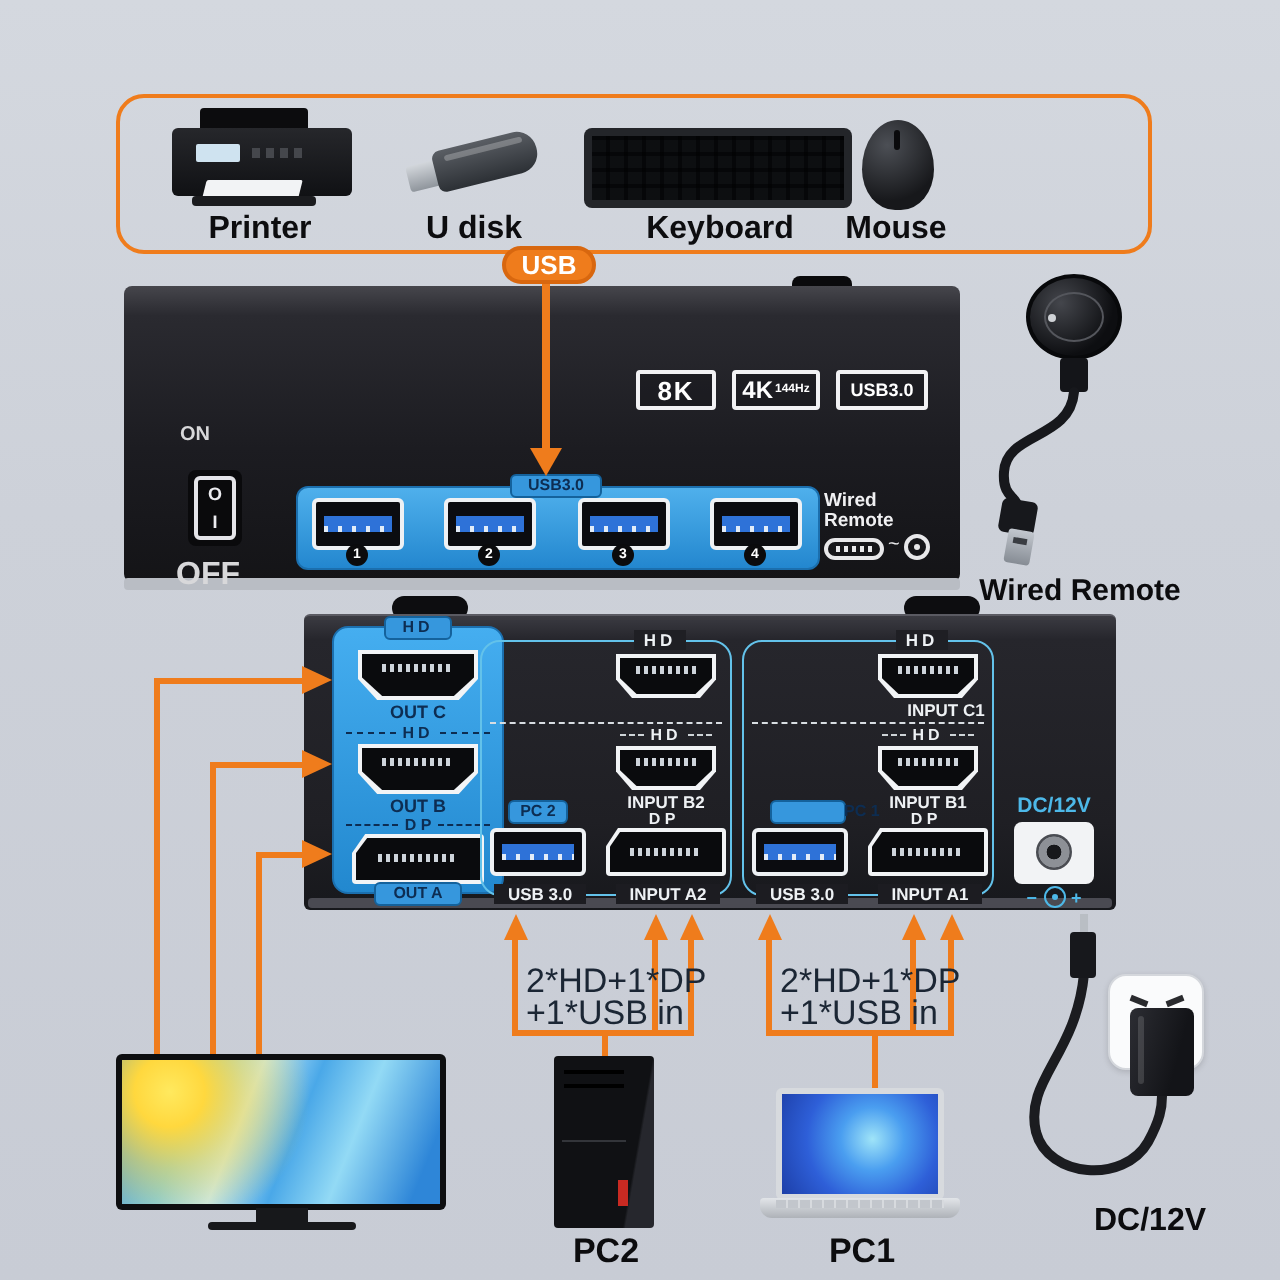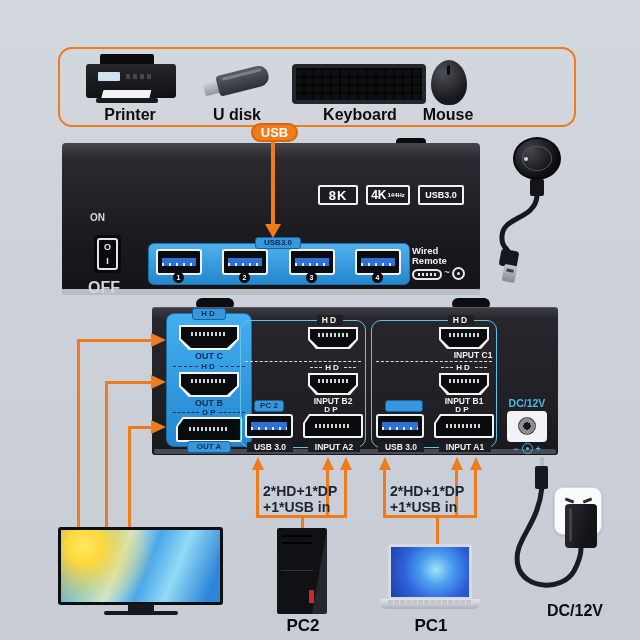--- a/index.html
+++ b/index.html
@@ -23,21 +23,21 @@
   .hdmi{background:#f2f4f6;clip-path:polygon(0 0,100% 0,100% 58%,84% 100%,16% 100%,0 58%);}
   .hdmi .in{position:absolute;left:2px;right:2px;top:2px;bottom:2px;background:#0a0b0d;clip-path:polygon(0 0,100% 0,100% 56%,82% 100%,18% 100%,0 56%);}
   .pins{position:absolute;left:18%;right:18%;top:22%;height:4px;background:repeating-linear-gradient(90deg,#cdd4da 0 2px,transparent 2px 4px);}
   .dp{background:#f2f4f6;clip-path:polygon(0 38%,10% 0,100% 0,100% 100%,0 100%);border-radius:2px;}
   .dp .in{position:absolute;left:2px;right:2px;top:2px;bottom:2px;background:#0a0b0d;clip-path:polygon(0 36%,9% 0,100% 0,100% 100%,0 100%);}
   .dp .pins{top:38%;}
   .usbp{border:2px solid #eef1f4;border-radius:3px;background:#0b0c10;}
   .usbp .tongue{position:absolute;left:4px;right:4px;top:32%;height:36%;background:#2e72d8;
     background-image:repeating-linear-gradient(90deg,rgba(235,242,250,.95) 0 2px,transparent 2px 7px);background-size:100% 3px;background-repeat:no-repeat;background-position:0 100%;}
   .badge{border:2px solid #f2f2f4;border-radius:2px;color:#fff;font-weight:bold;display:flex;align-items:center;justify-content:center;background:rgba(0,0,0,.15);}
-  .note{font-size:14px;font-weight:bold;color:#1b2634;line-height:16px;white-space:nowrap;}
+  .note{font-size:17px;font-weight:normal;color:#1b2634;line-height:16px;white-space:nowrap;}
   svg{display:block;}
 </style>
 </head>
 <body>
 
 <div id="canvas">
 
 
   <div class="a" style="left:58px;top:47px;width:518px;height:80px;border:2px solid #ef7c1c;border-radius:14px;"></div>
 
@@ -132,20 +132,21 @@
   </div>
   <div class="a" style="left:530px;top:179px;width:14px;height:17px;background:#141519;border-radius:2px;"></div>
   <svg class="a" width="640" height="640" style="left:0;top:0;pointer-events:none;">
     <path d="M537,196 C535,220 503,216 502,236 C501,250 510,248 508,254" fill="none" stroke="#17181c" stroke-width="5" stroke-linecap="round"></path>
     <path d="M542,487 C538,528 512,540 518,566 C524,589 562,592 574,571 C580,560 581,554 581,548" fill="none" stroke="#1b1c20" stroke-width="5" stroke-linecap="round"></path>
   </svg>
   <div class="a" style="left:500px;top:250px;width:18px;height:17px;background:#17181c;border-radius:3px;transform:rotate(10deg);"></div>
   <div class="a" style="left:503px;top:265px;width:13px;height:17px;background:linear-gradient(180deg,#c2c7ce,#868c94);border-radius:2px;transform:rotate(10deg);">
     <div class="a" style="left:3px;top:4px;width:7px;height:3px;background:#3a3d42;"></div>
   </div>
+  <div class="a biglbl" style="left:488px;top:287px;width:104px;font-size:15px;">Wired Remote</div>
 
   <div class="a" style="left:196px;top:298px;width:38px;height:12px;background:#0d0d10;border-radius:6px;"></div>
   <div class="a" style="left:452px;top:298px;width:38px;height:12px;background:#0d0d10;border-radius:6px;"></div>
   <div class="a" style="left:152px;top:307px;width:406px;height:148px;border-radius:3px;background:linear-gradient(180deg,#3b3b42 0,#26262c 8%,#1f1f24 70%,#17181c 100%);border-top:1px solid #5a5a62;"></div>
   <div class="a" style="left:154px;top:449px;width:402px;height:5px;background:#4a4a52;border-radius:2px;"></div>
 
   <div class="a" style="left:166px;top:313px;width:86px;height:134px;background:linear-gradient(180deg,#45aef0,#2288cf);border:1px solid #1b6fae;border-radius:8px;"></div>
   <div class="a tab" style="left:192px;top:308px;width:34px;height:12px;line-height:10px;letter-spacing:2px;">HD</div>
   <div class="a hdmi" style="left:179px;top:325px;width:60px;height:25px;">
       <div class="in">

